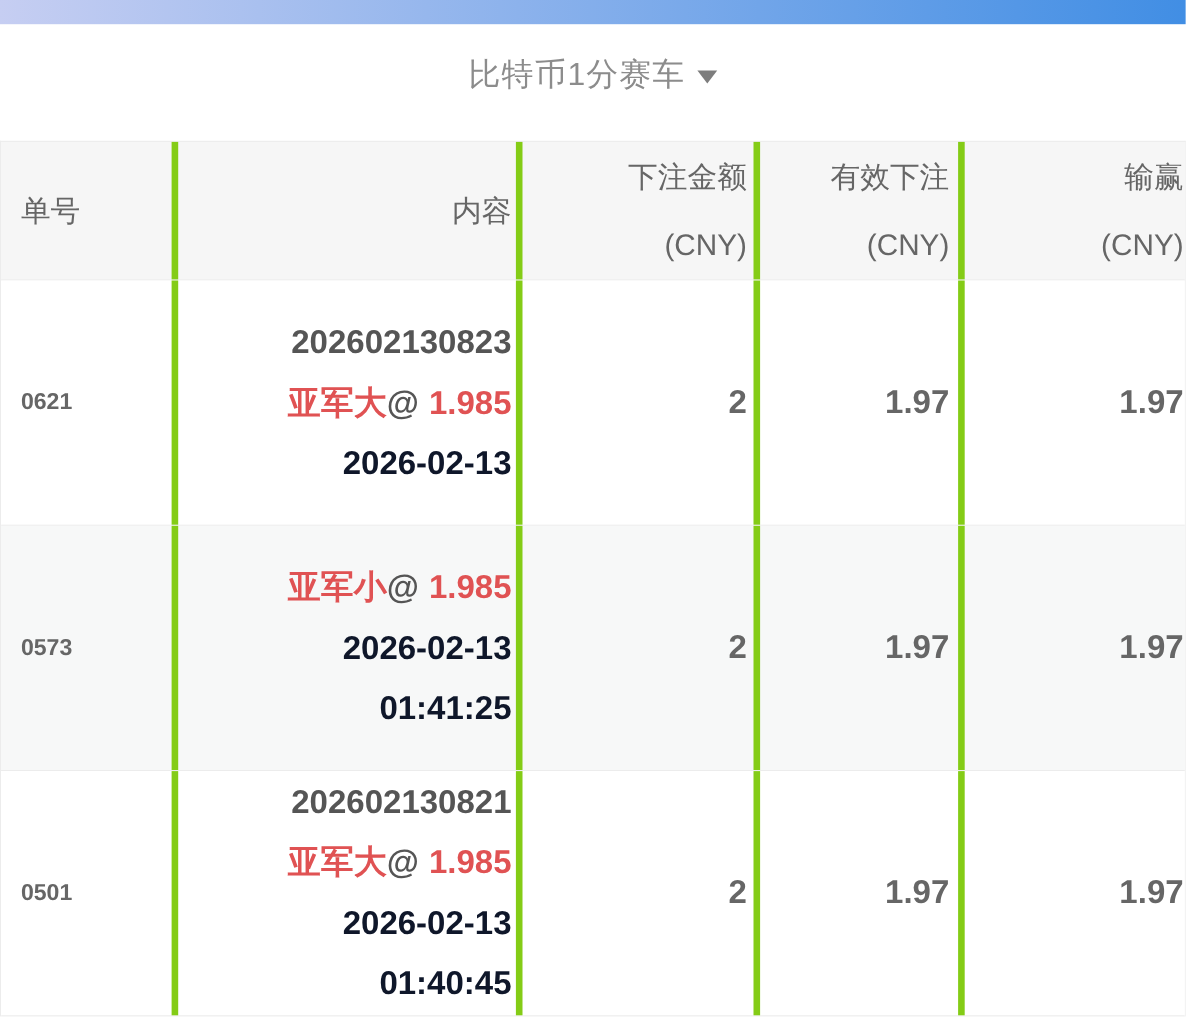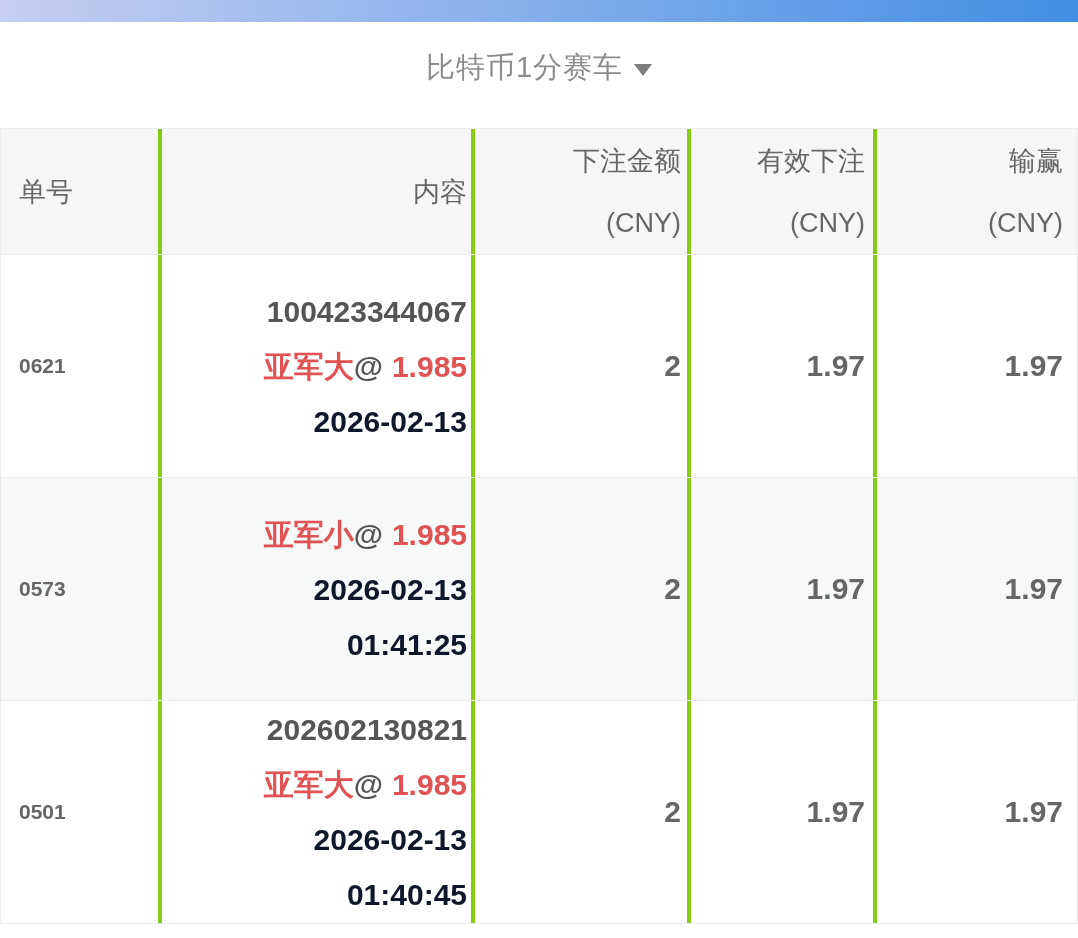--- a/index.html
+++ b/index.html
@@ -50,29 +50,29 @@
     border-bottom: 1px solid #ececec;
     background: #ffffff;
   }
   .row.header { background: #f6f6f6; height: 125px; }
   .row.data   { height: 222px; }
   .row.alt    { background: #f7f8f8; }
   .cell {
     box-sizing: border-box;
     display: flex;
     align-items: center;
-    border-right: 4px solid #84cc16;
+    border-right: 6px solid #84cc16;
     overflow: hidden;
   }
   .cell:last-child { border-right: none; }
   .c1 { width: 161px; padding-left: 18px; justify-content: flex-start; }
   .c2 { width: 313px; padding-right: 4px;  justify-content: flex-end; }
   .c3 { width: 216px; padding-right: 6px;  justify-content: flex-end; }
   .c4 { width: 186px; padding-right: 8px;  justify-content: flex-end; }
-  .c5 { flex: 1;      padding-right: 14px; justify-content: flex-end; }
+  .c5 { flex: 1;      padding-right: 1px; justify-content: flex-end; }
   .head {
     flex-direction: column;
     justify-content: center;
     font-size: 27px;
     color: #666666;
   }
   .head.c1 { align-items: flex-start; }
   .head.c2, .head.c3, .head.c4, .head.c5 { align-items: flex-end; }
   .head-line { line-height: 62px; white-space: nowrap; }
   .order-no {
@@ -136,21 +136,21 @@
         <span class="head-line">输赢</span>
         <span class="head-line">(CNY)</span>
       </div>
     </div>
 
     <div class="row data">
       <div class="cell c1">
         <span class="order-no">0621</span>
       </div>
       <div class="cell c2 content-cell">
-        <div class="line period">100423344067</div>
+        <div class="line period">202602130823</div>
         <div class="line">
           <span class="red">亚军大</span><span class="at">@</span><span class="red">1.985</span>
         </div>
         <div class="line dim">2026-02-13</div>
       </div>
       <div class="cell c3">
         <span class="num">2</span>
       </div>
       <div class="cell c4">
         <span class="num">1.97</span>

